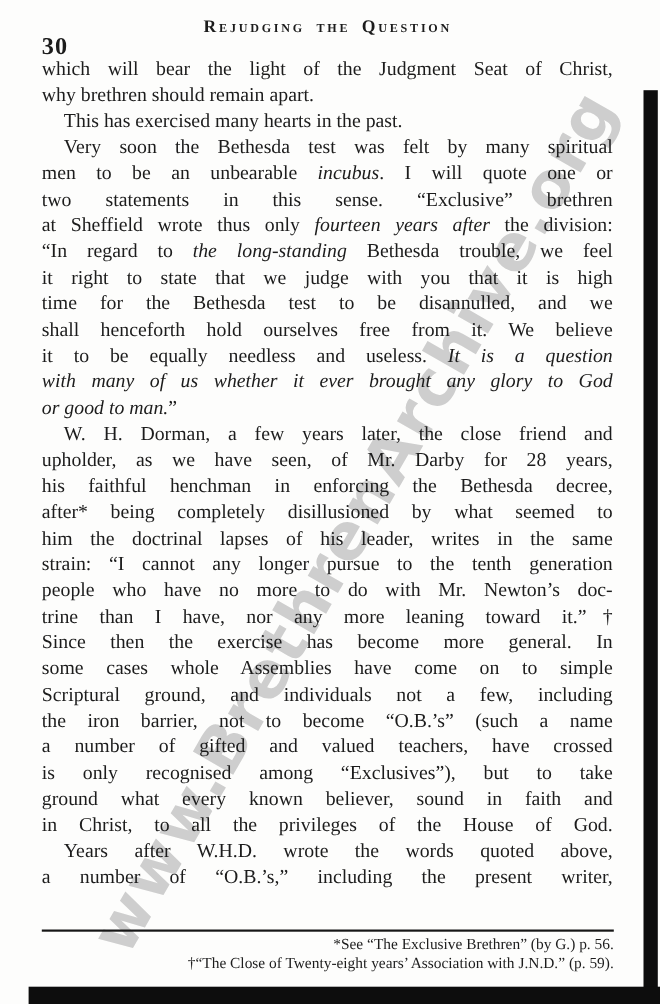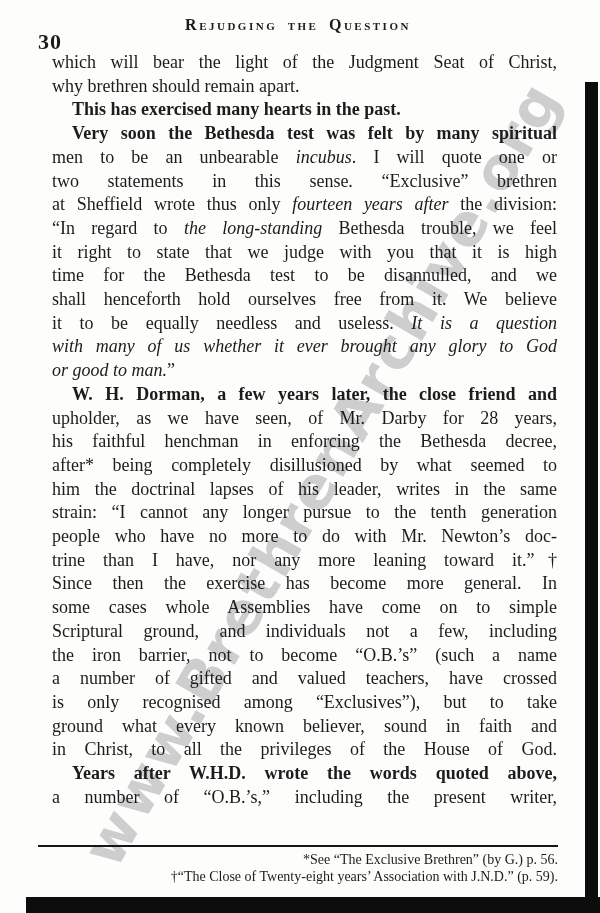--- a/index.html
+++ b/index.html
@@ -30,24 +30,23 @@
   
   #body-text{
     position:absolute;left:38px;top:51px;width:519px;
     font-size:18px;line-height:23.7px;
     z-index:2;
   }
   .line{
     text-align:justify;
     text-align-last:justify;
     white-space:nowrap;
-    margin-left:14px;
   }
   .line.nojust{text-align-last:left;}
-  .line.indent{text-indent:20px;font-weight:bold;}
+  .line.indent{text-indent:20px;}
   .it{font-style:italic;}
   
   #footnote-rule{
     position:absolute;left:38px;top:845px;width:520px;height:2px;
     background:#161616;z-index:2;
   }
   #footnotes{
     position:absolute;left:38px;top:852px;width:520px;
     font-size:14px;line-height:16.5px;text-align:right;
     z-index:2;

